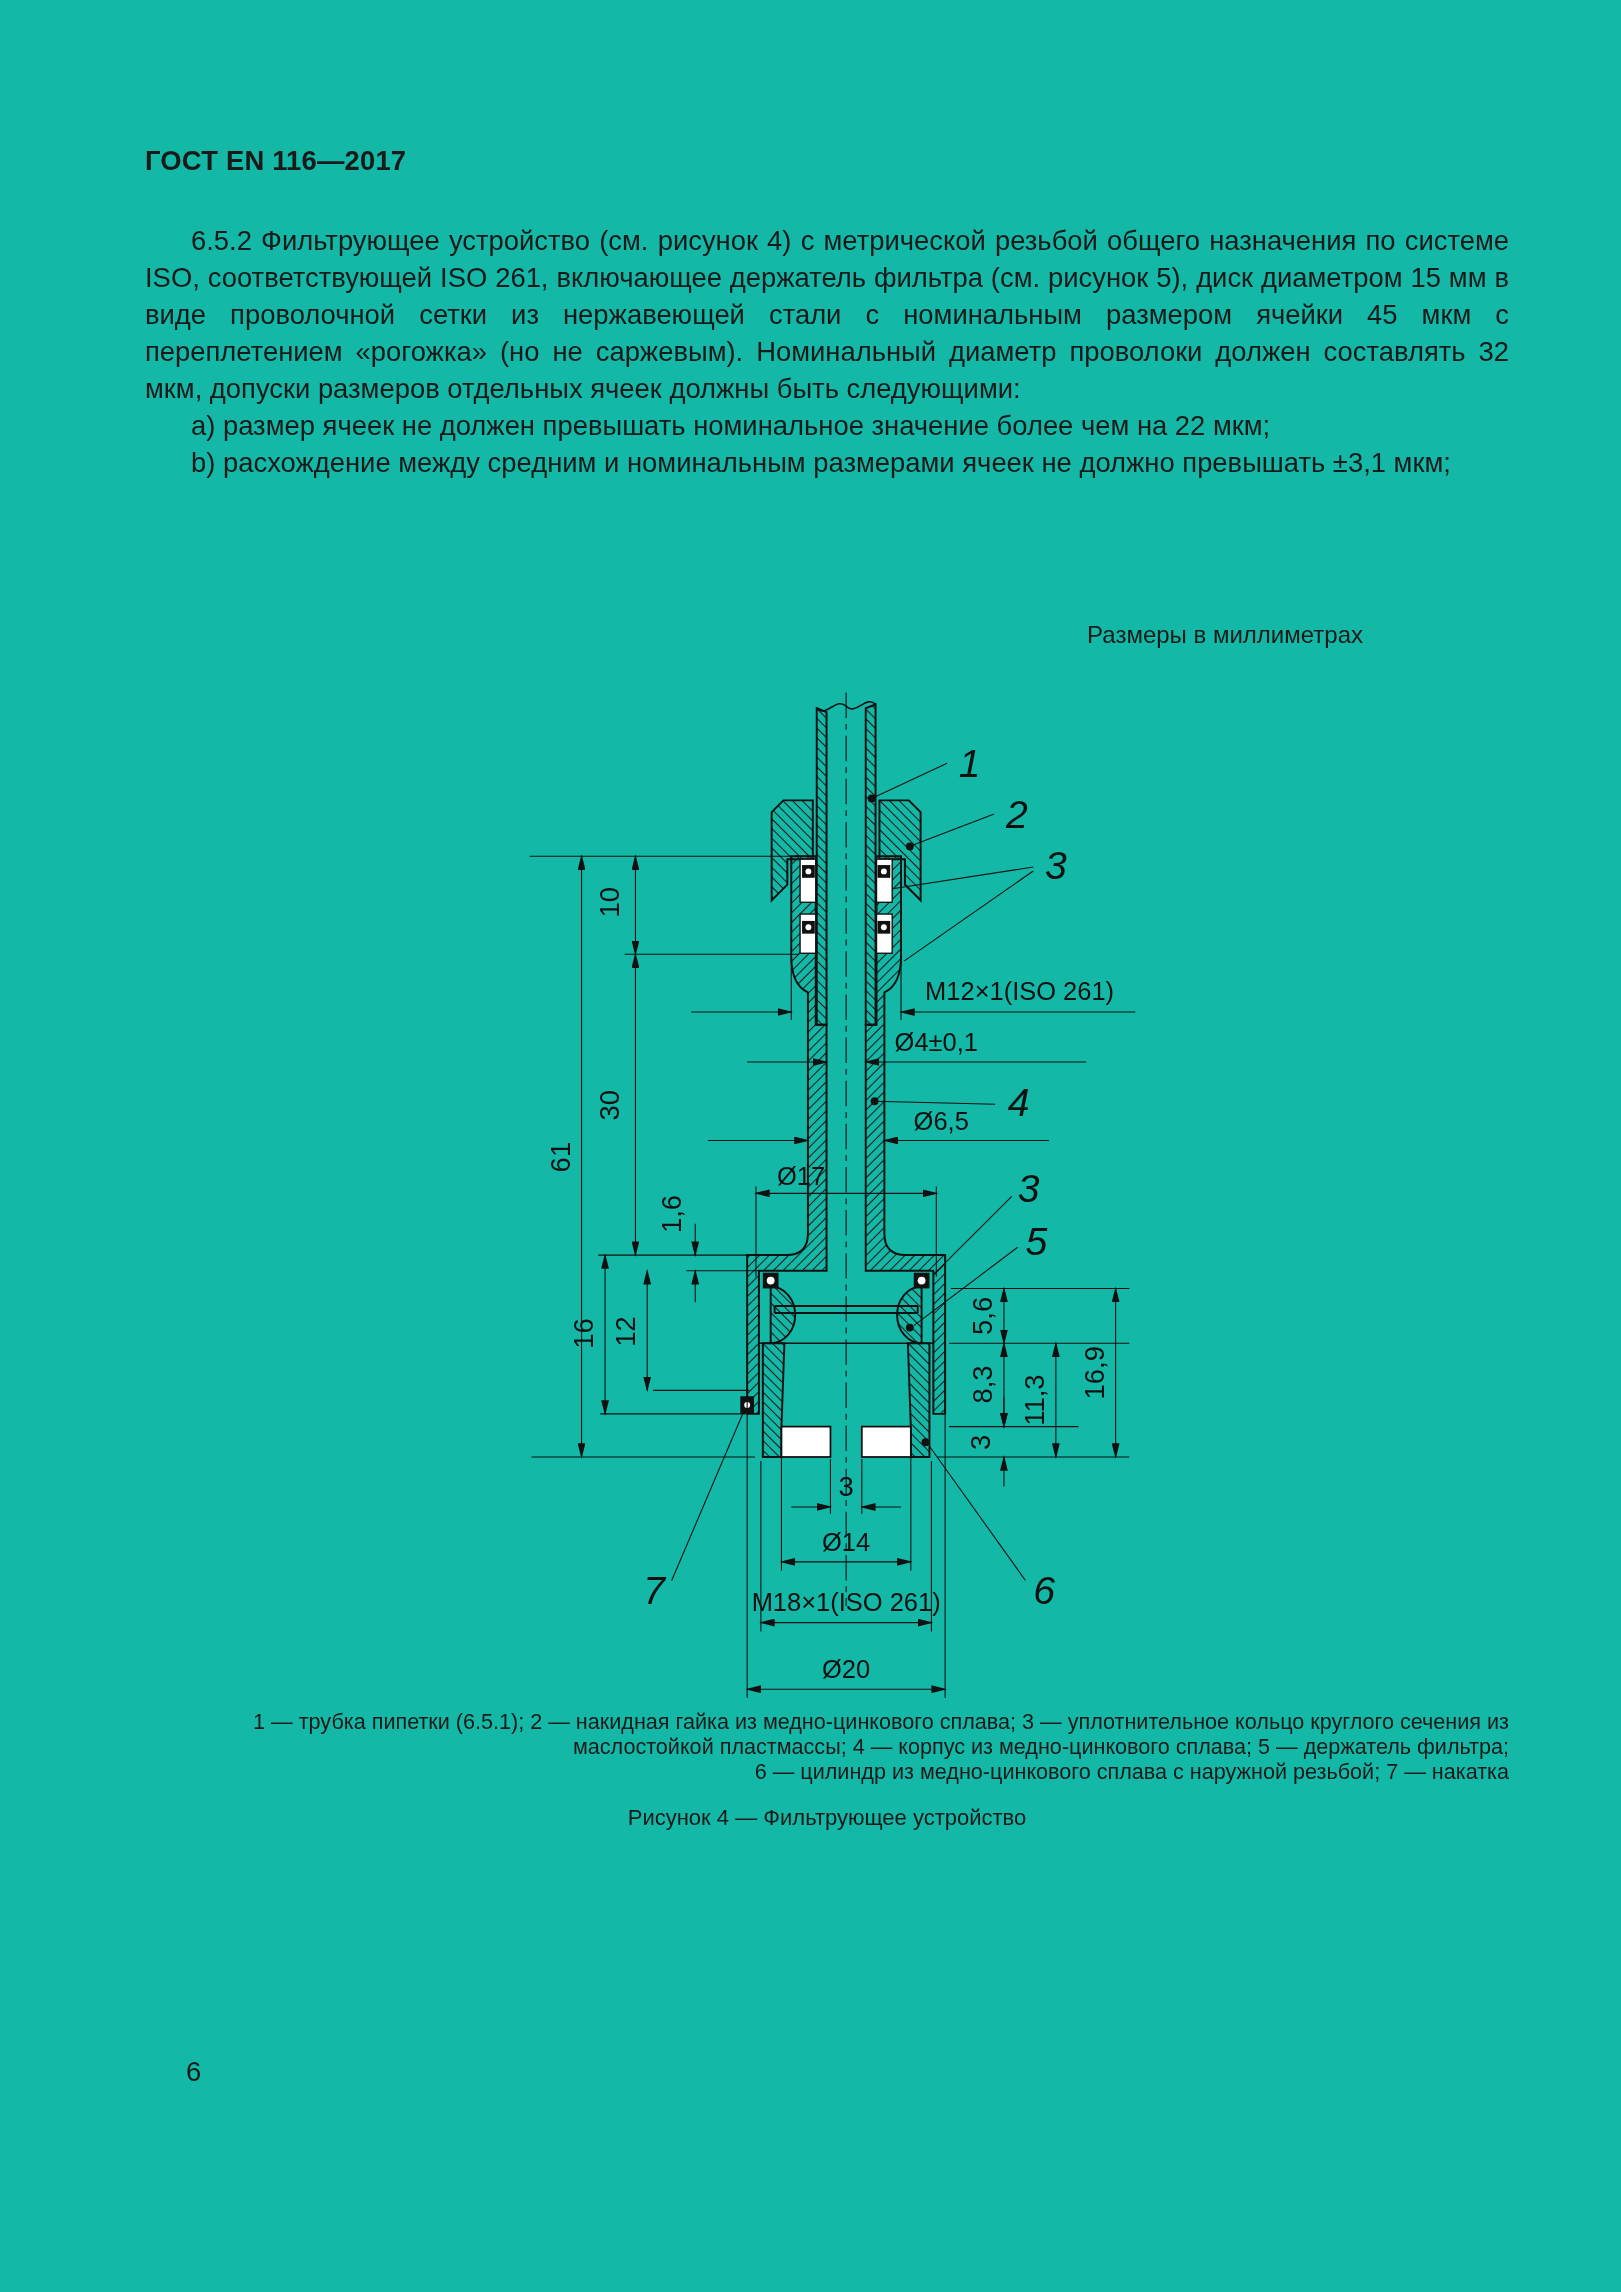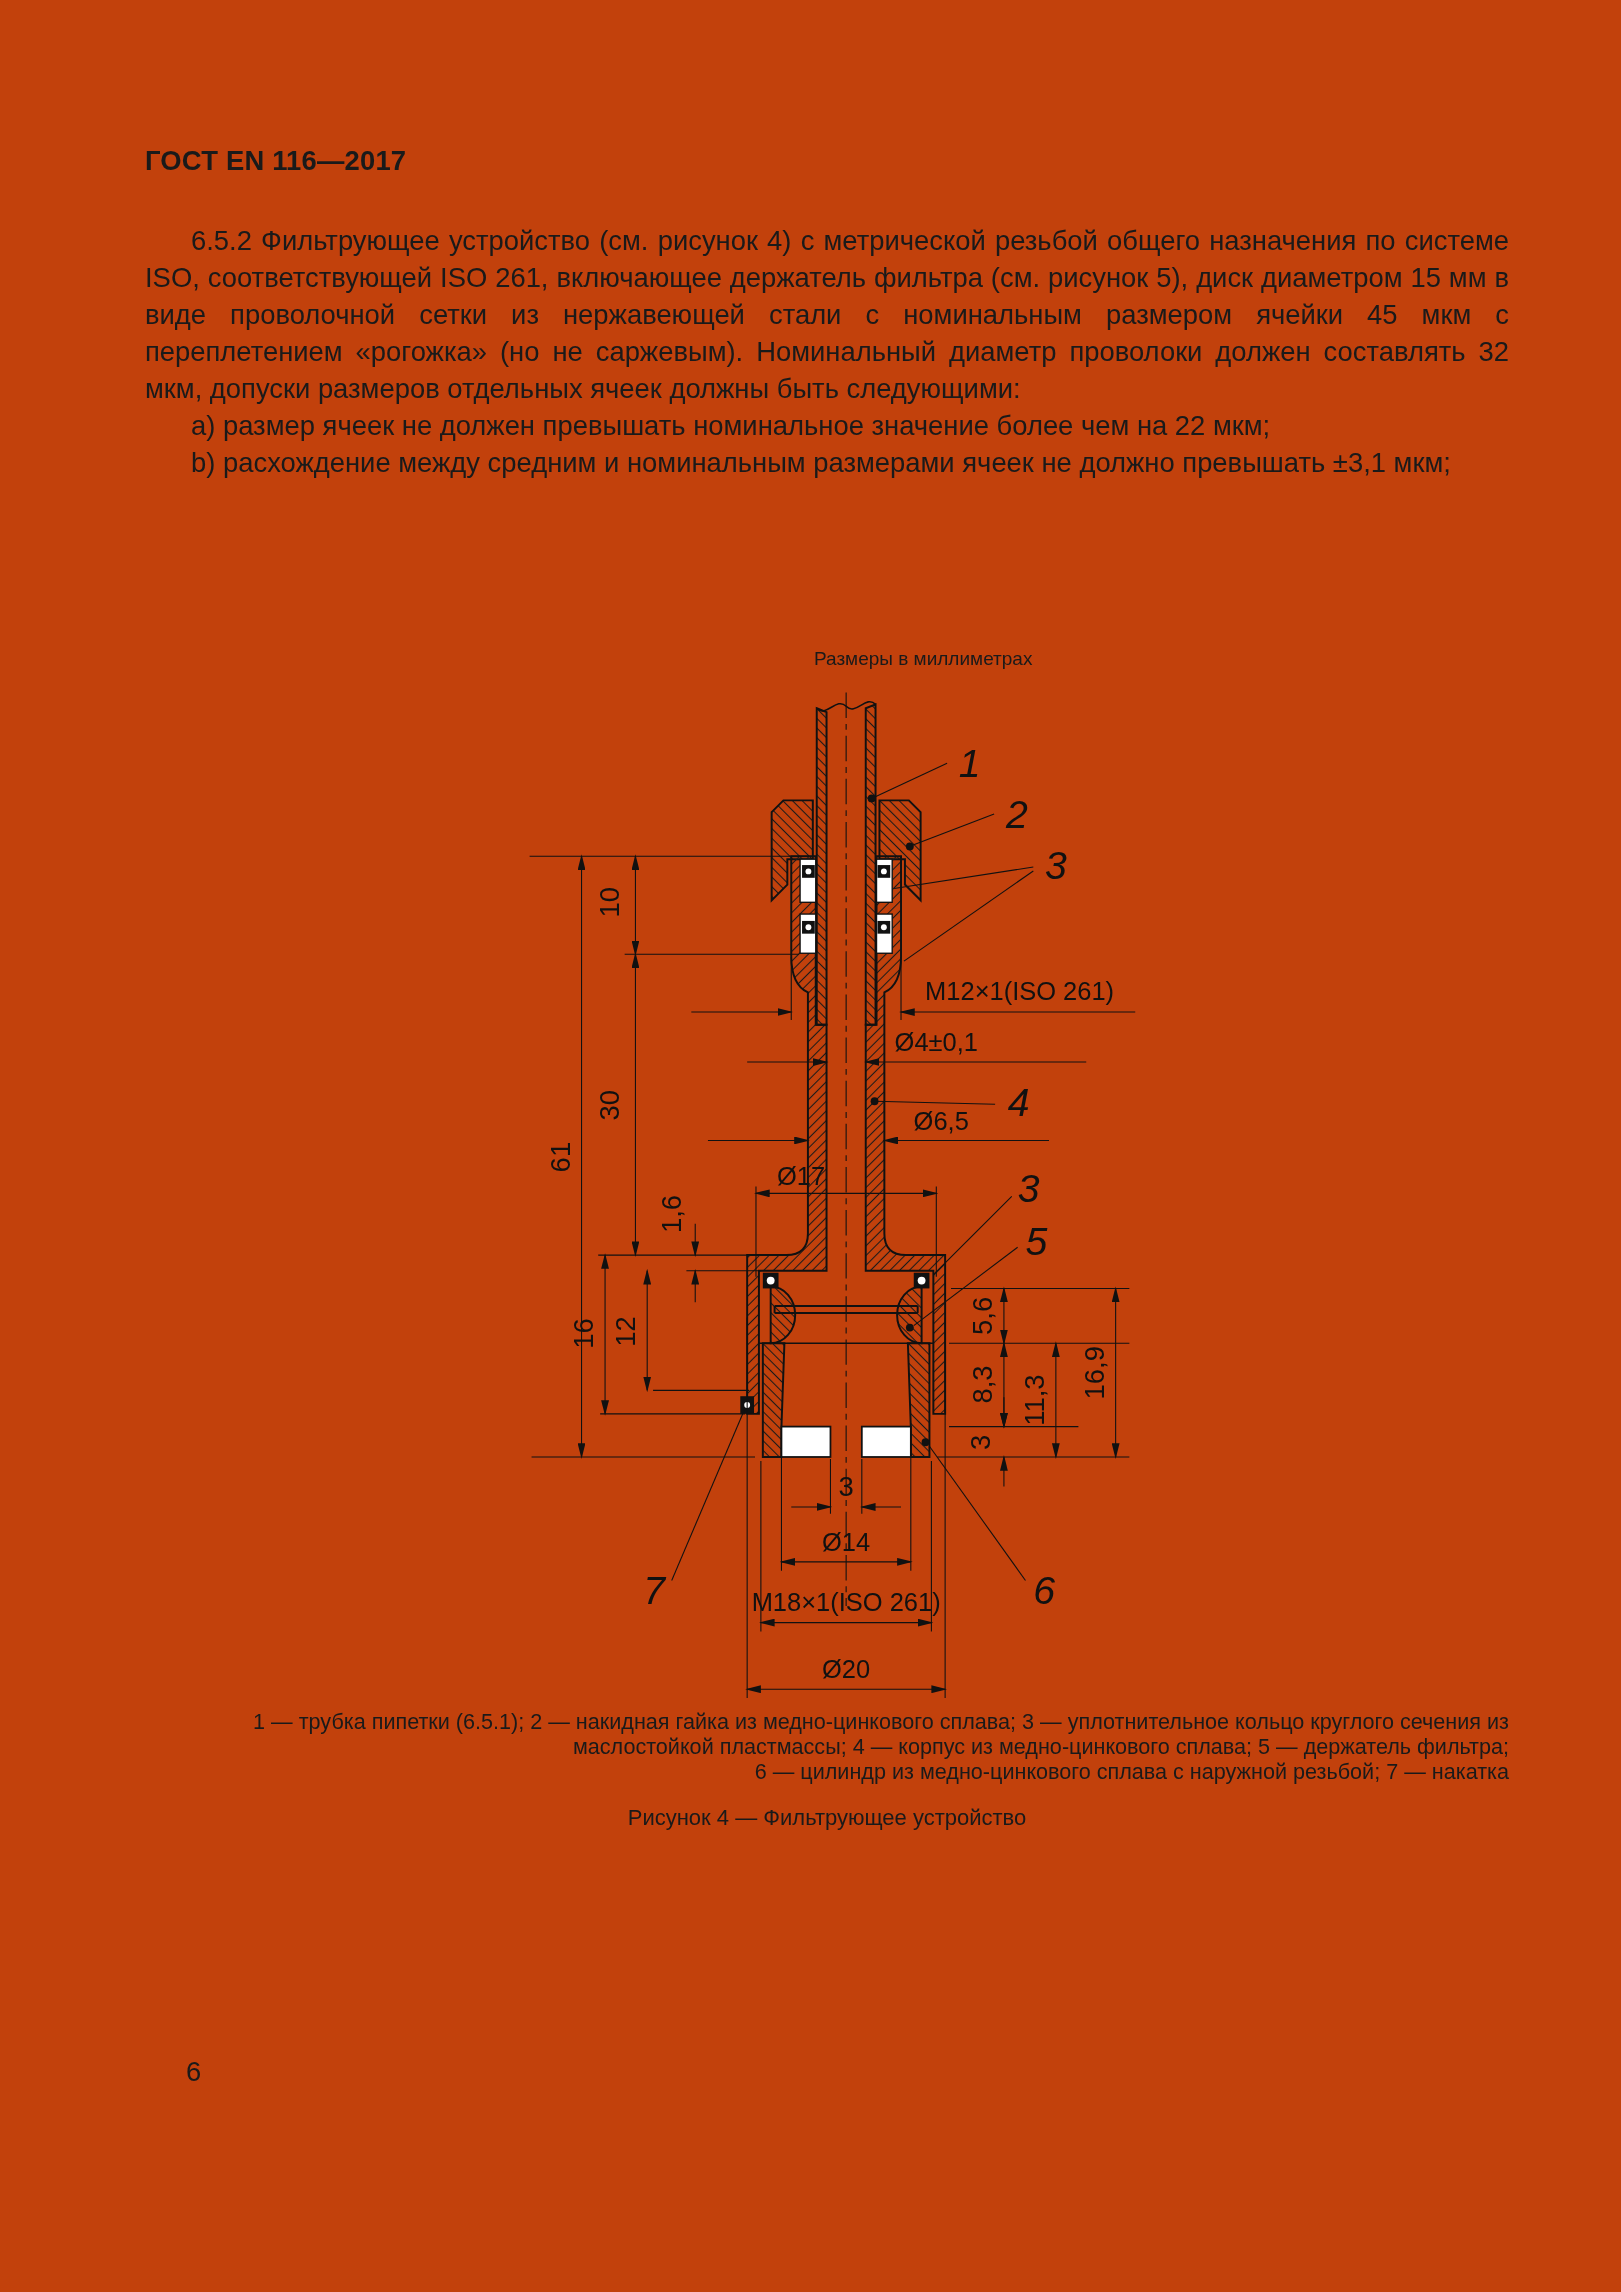--- a/index.html
+++ b/index.html
@@ -1,21 +1,21 @@
 <!DOCTYPE html>
 <html><head>
 <meta charset="utf-8">
 <style>
   html,body{margin:0;padding:0;background:#ffffff;}
-  .page{position:relative;width:1621px;height:2293px;background:#c2410c;color:#1a1a1a;
+  .page{position:relative;width:1621px;height:2293px;background:#14b8a6;color:#1a1a1a;
         font-family:"Liberation Sans",sans-serif;overflow:hidden;}
   .std-header{position:absolute;left:145px;top:145px;font-size:27.4px;font-weight:bold;letter-spacing:0.2px;}
   .body-text{position:absolute;left:145px;top:222px;width:1364px;font-size:27.4px;line-height:37px;text-align:justify;}
   .body-text p{margin:0;text-indent:46px;}
-  .units-note{position:absolute;left:814px;top:621px;width:549px;text-align:left;font-size:19px;margin-top:27px;}
+  .units-note{position:absolute;left:814px;top:621px;width:549px;text-align:right;font-size:24px;}
   .fig-wrap{position:absolute;left:363px;top:667px;width:784px;height:1039px;}
   svg text{font-family:"Liberation Sans",sans-serif;fill:#111;}
   .dim{font-size:28px;}
   .dimlab{font-size:26px;}
   .callout{font-size:40px;font-style:italic;}
   .caption{position:absolute;left:145px;top:1709px;width:1364px;text-align:right;
            font-size:21.6px;line-height:25px;}
   .fig-label{position:absolute;left:145px;top:1805px;width:1364px;text-align:center;font-size:22px;}
   .page-num{position:absolute;left:186px;top:2056px;font-size:27.4px;}
 </style>

